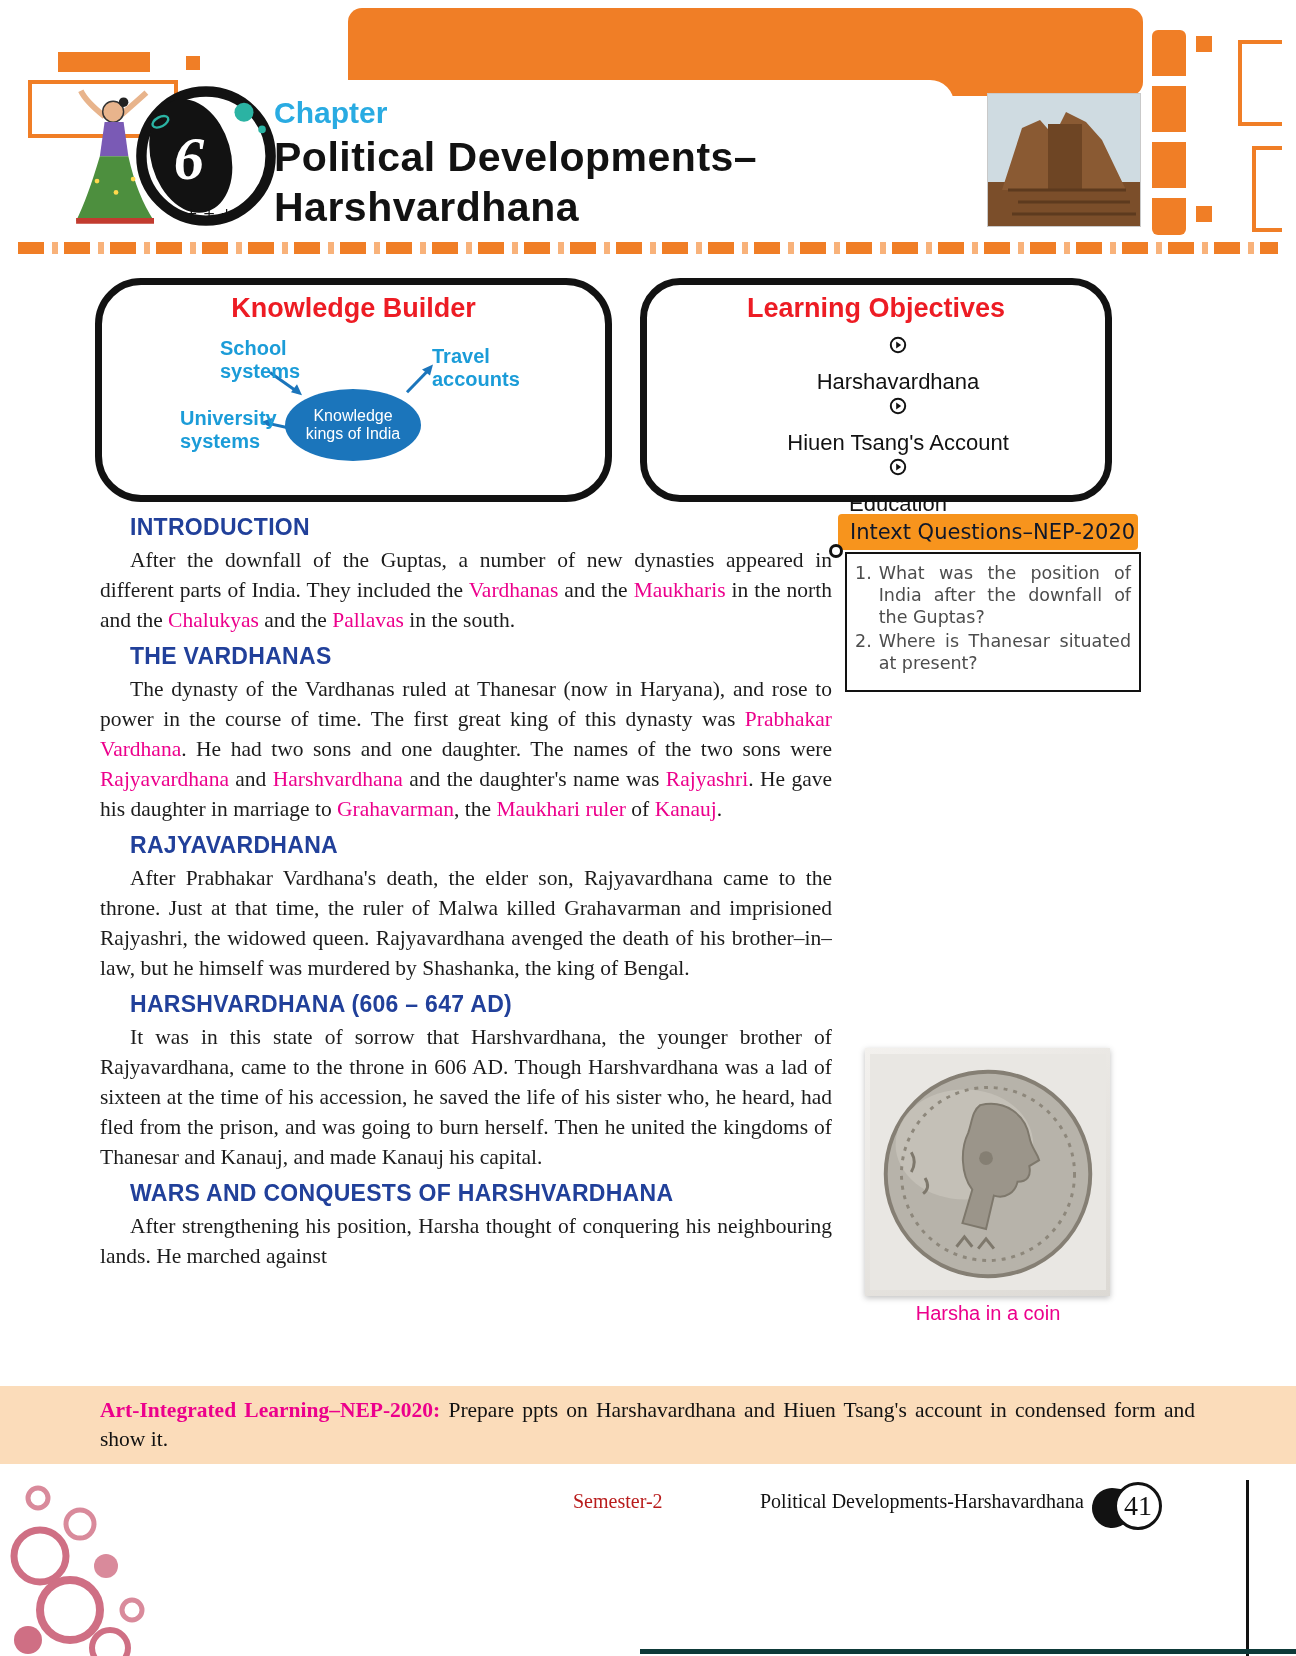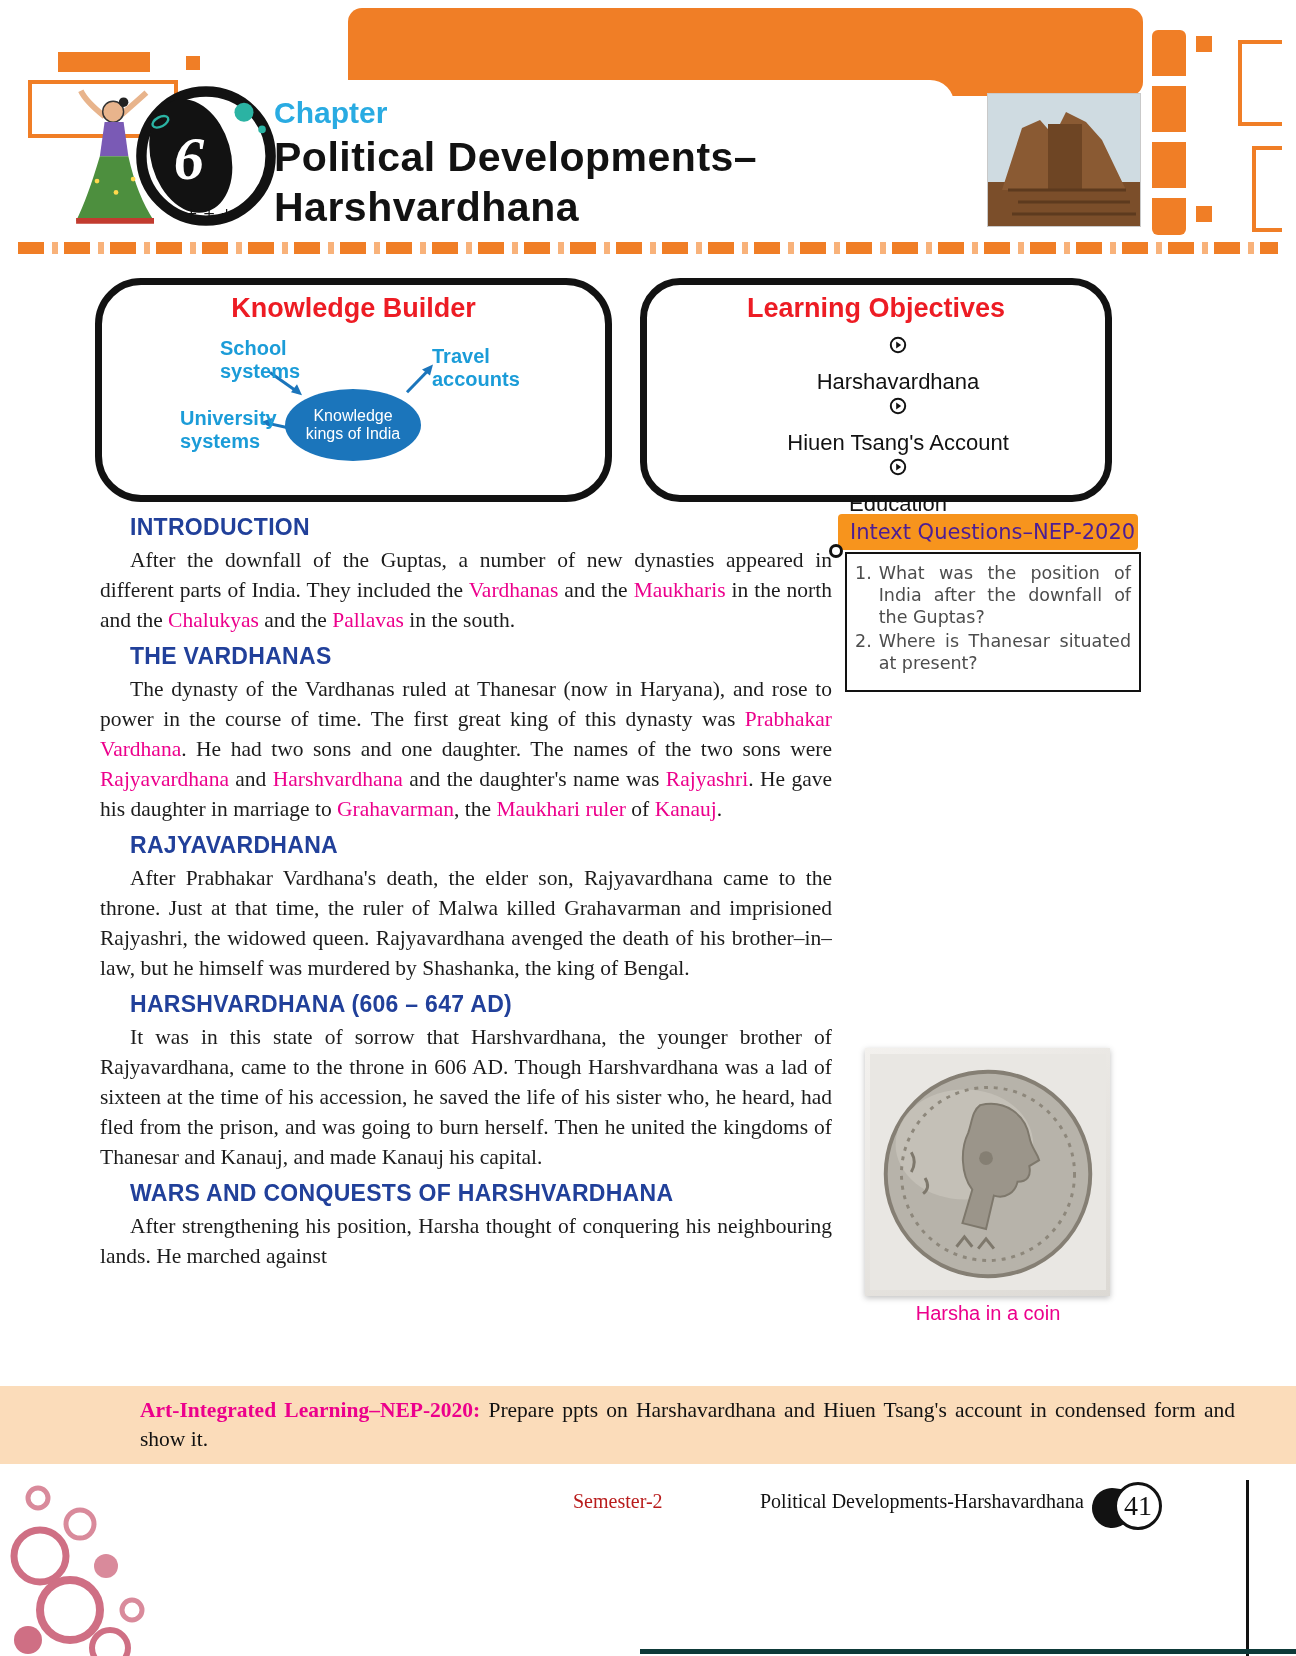--- a/index.html
+++ b/index.html
@@ -58,36 +58,36 @@
   
   .main-col { left:100px; top:506px; width:732px; height:880px; overflow:hidden; text-align:justify;
               font-size:21.5px; line-height:30px; }
   .sec-h { font-family:"Liberation Sans",sans-serif; font-weight:bold; color:#21409A; font-size:23px;
            margin:8px 0 4px 30px; line-height:27px; letter-spacing:.3px; }
   .sec-p { margin:0; text-indent:30px; }
   .kw { color:#EC008C; }
 
   
   .intext-header { left:838px; top:514px; width:300px; height:36px; background:#F7941D; border-radius:4px;
-                   color:#4c1d95; font:21px "DejaVu Sans",sans-serif; line-height:36px; padding-left:12px; }
+                   color:#0f172a; font:21px "DejaVu Sans",sans-serif; line-height:36px; padding-left:12px; }
   .intext-pin { left:829px; top:544px; width:14px; height:14px; border:3px solid #121212; border-radius:50%; background:#fff; }
   .intext-box { left:845px; top:552px; width:296px; height:140px; border:2px solid #121212; background:#fff; padding:8px 8px; }
   .q-row { display:flex; gap:7px; font-family:"DejaVu Sans",sans-serif; color:#4d4d4d; font-size:17.5px; line-height:22px; margin-bottom:2px; }
   .q-num { flex:0 0 auto; }
   .q-text { text-align:justify; }
 
   
   .coin-wrap { left:865px; top:1048px; width:245px; height:248px; background:linear-gradient(150deg,#f3f1ee,#dcd9d4);
                display:flex; align-items:center; justify-content:center; box-shadow:0 2px 6px rgba(0,0,0,.25); }
   .coin-wrap svg { width:236px; height:236px; }
   .coin-caption { left:838px; top:1302px; width:300px; text-align:center; color:#EC008C; font:20px "Liberation Sans",sans-serif; }
 
   
   .ail { left:0; top:1386px; width:1296px; height:78px; background:#FBDCBA; }
-  .ail-inner { position:absolute; left:100px; top:10px; width:1095px; font-size:21.5px; line-height:29px; color:#121212; text-align:justify;margin-left:40px; }
+  .ail-inner { position:absolute; left:100px; top:10px; width:1095px; font-size:21.5px; line-height:29px; color:#121212; text-align:justify; }
   .ail-label { color:#EC008C; font-weight:bold; }
 
   
   .footer-sem { left:545px; top:1490px; font-size:20px; color:#b91c1c;margin-left:28px; }
   .footer-title { left:760px; top:1490px; font-size:20px; color:#121212; }
   .pin-leaf { left:1092px; top:1488px; width:40px; height:40px; background:#121212; border-radius:50% 0 50% 50%; transform:rotate(8deg); }
   .page-circle { left:1114px; top:1482px; width:48px; height:48px; border:3px solid #121212; border-radius:50%; background:#fff;
                  display:flex; align-items:center; justify-content:center; font-size:28px; color:#121212; }
   .edge-v { left:1246px; top:1480px; width:3px; height:176px; background:#121212; }
   .edge-b { left:640px; top:1649px; width:656px; height:5px; background:#0e3a39; }

